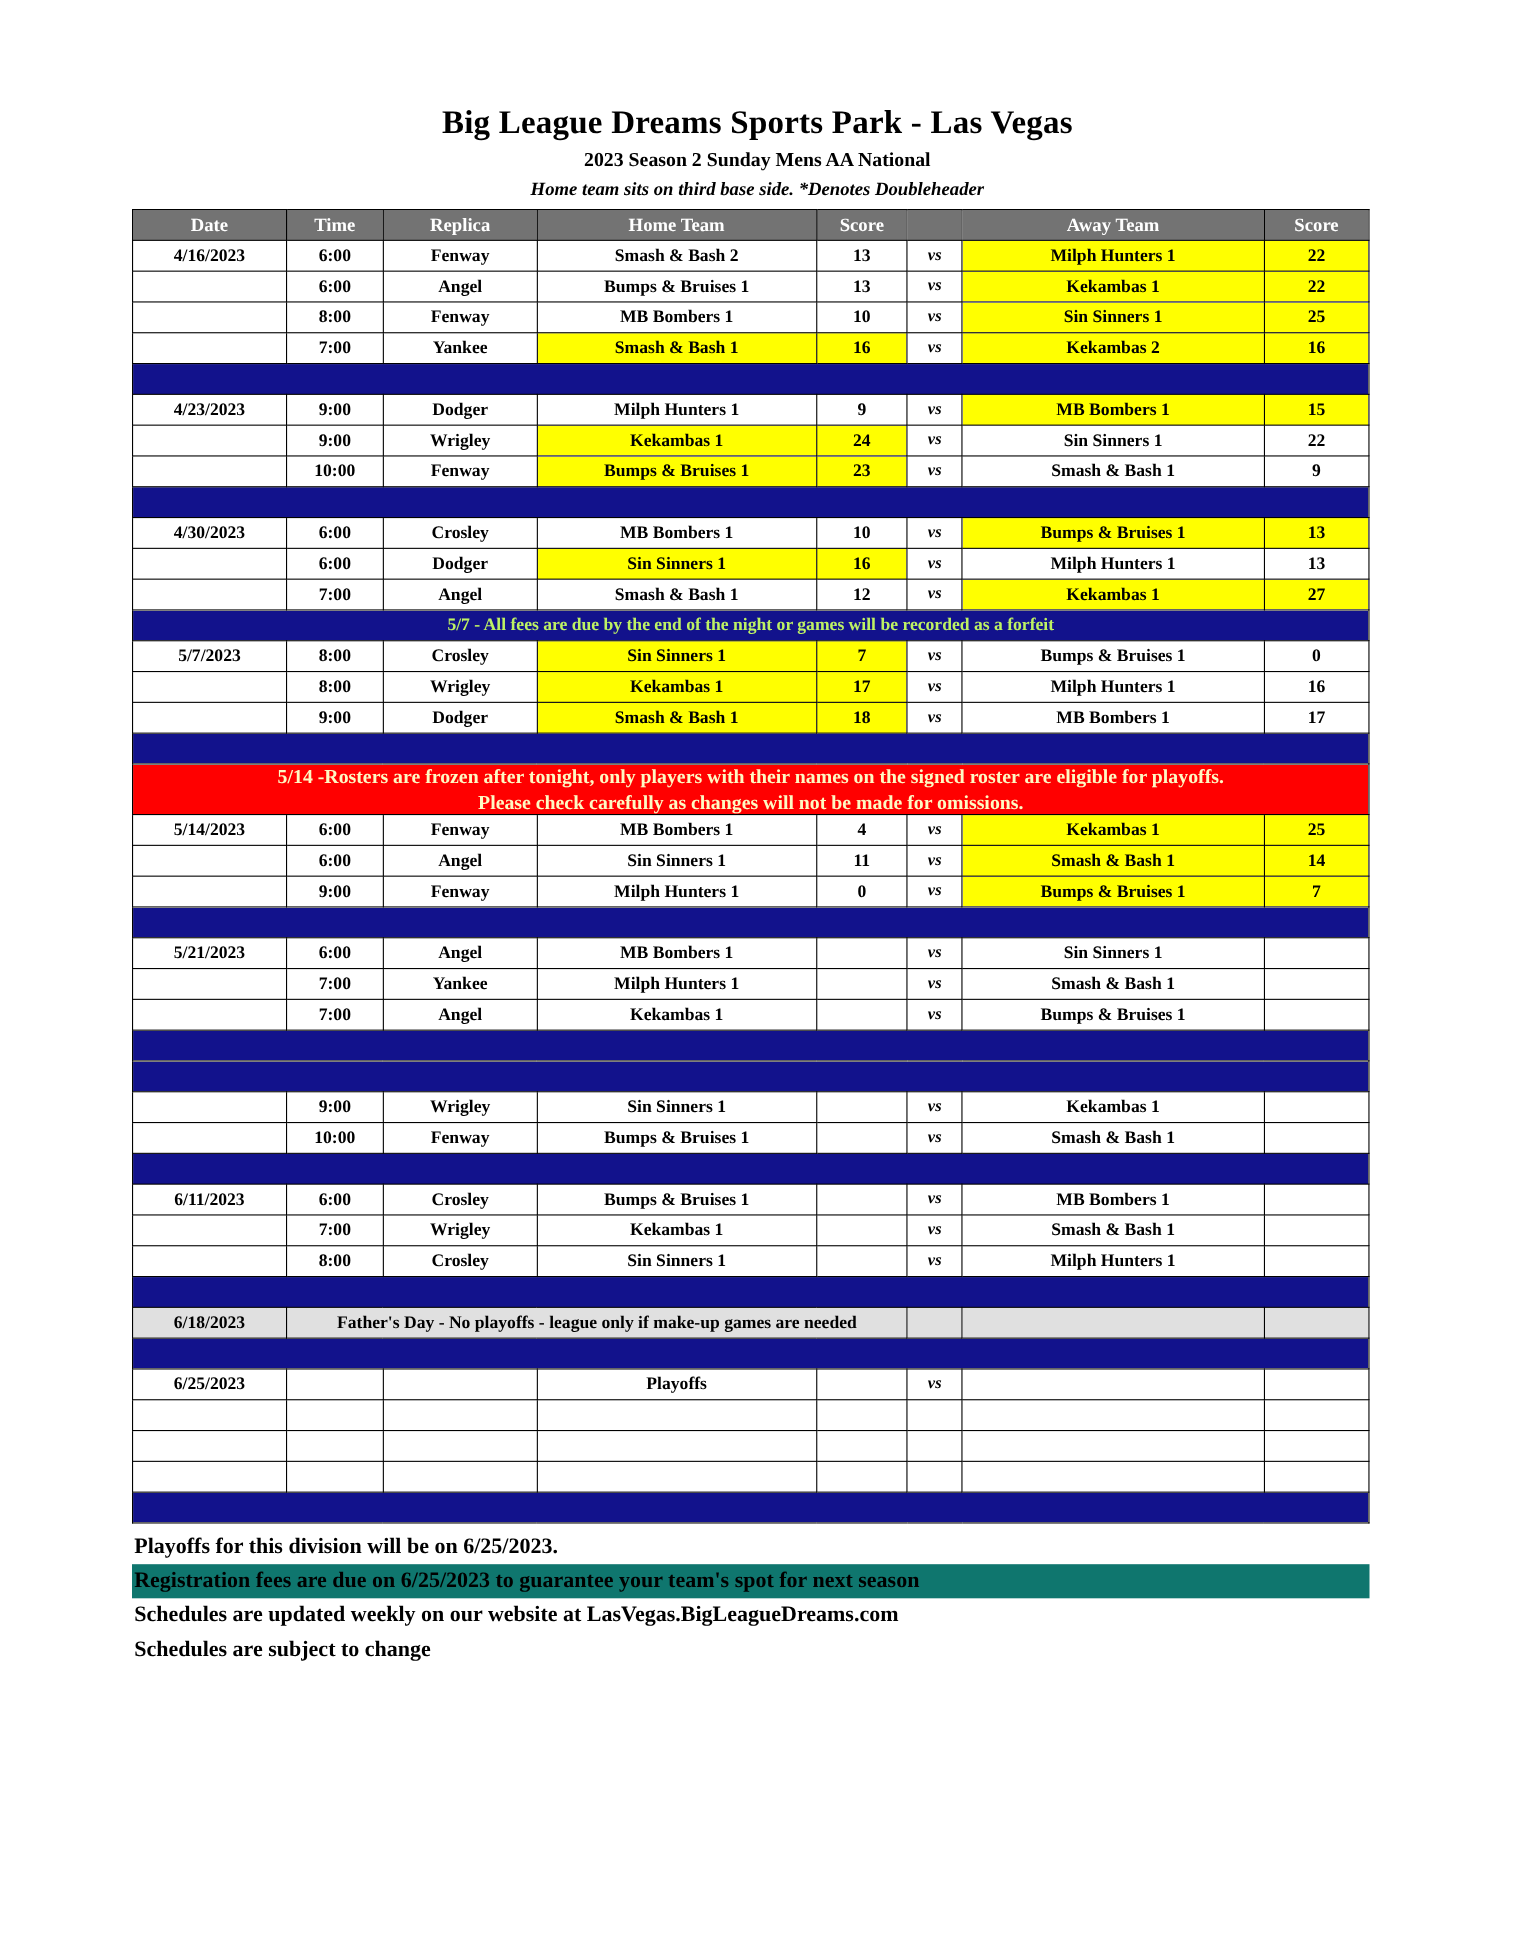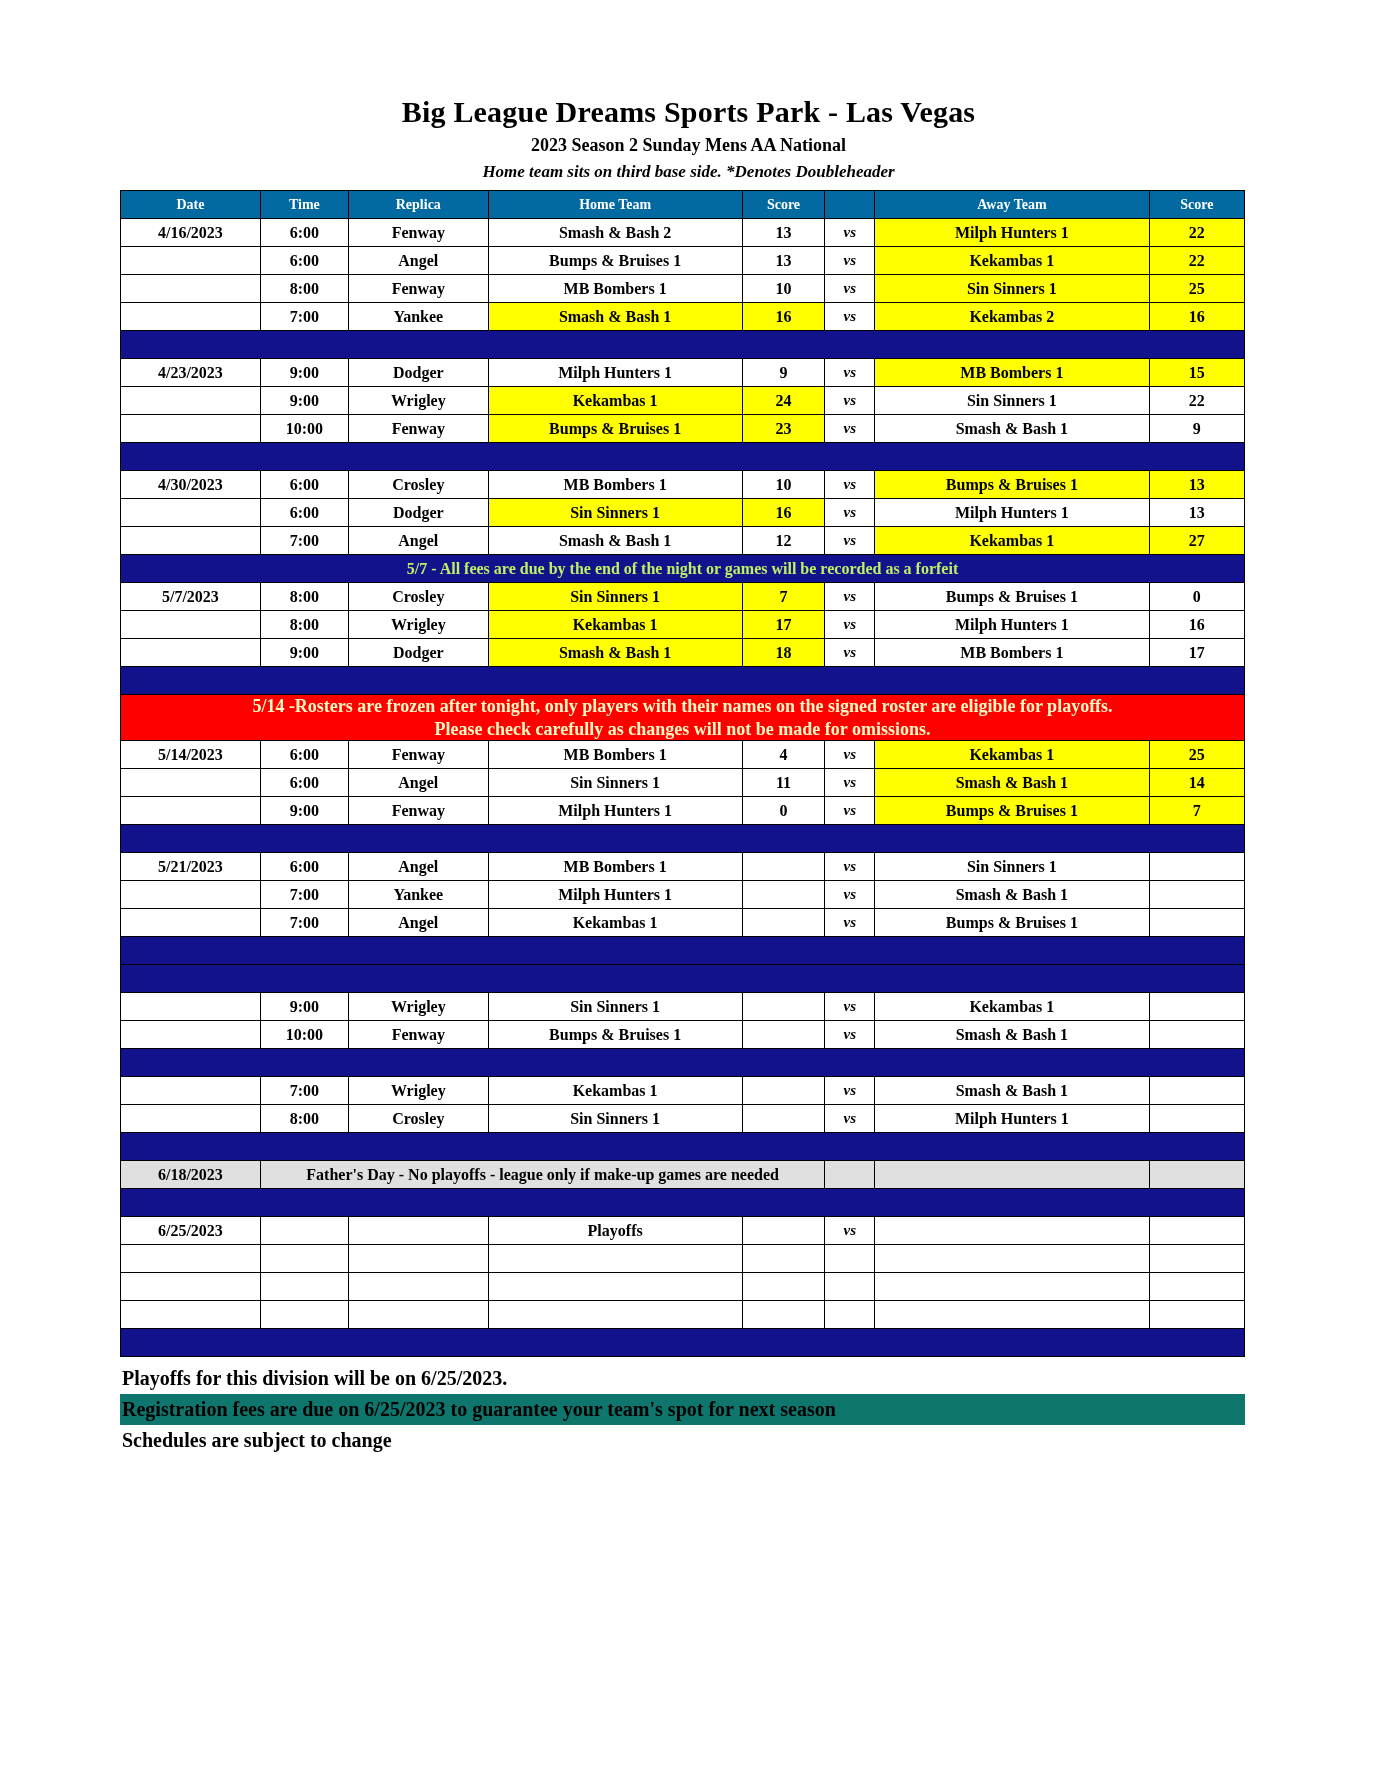--- a/index.html
+++ b/index.html
@@ -49,23 +49,23 @@
   table.sched td, table.sched th {
     border: 1px solid #000000;
     height: 27px;
     padding: 0 3px;
     text-align: center;
     font-weight: bold;
     overflow: hidden;
     white-space: nowrap;
   }
   thead th {
-    background: #0369a1;
+    background: #737373;
     color: #ffffff;
-    font-size: 14px;
+    font-size: 17px;
     height: 28px;
   }
   col.c-date   { width: 135px; }
   col.c-time   { width: 85px;  }
   col.c-rep    { width: 135px; }
   col.c-home   { width: 245px; }
   col.c-hscore { width: 80px;  }
   col.c-vs     { width: 48px;  }
   col.c-away   { width: 265px; }
   col.c-ascore { width: 92px;  }
@@ -378,20 +378,30 @@
           <td>Bumps &amp; Bruises 1</td>
           <td></td>
           <td class="vs">vs</td>
           <td>Smash &amp; Bash 1</td>
           <td></td>
         </tr>
         <tr class="blueband">
           <td colspan="8"></td>
         </tr>
         <tr>
+          <td>6/11/2023</td>
+          <td>6:00</td>
+          <td>Crosley</td>
+          <td>Bumps &amp; Bruises 1</td>
+          <td></td>
+          <td class="vs">vs</td>
+          <td>MB Bombers 1</td>
+          <td></td>
+        </tr>
+        <tr>
           <td></td>
           <td>7:00</td>
           <td>Wrigley</td>
           <td>Kekambas 1</td>
           <td></td>
           <td class="vs">vs</td>
           <td>Smash &amp; Bash 1</td>
           <td></td>
         </tr>
         <tr>
@@ -459,16 +469,17 @@
         </tr>
         <tr class="blueband">
           <td colspan="8"></td>
         </tr>
       </tbody>
   </table>
 
   <div class="footer">
     <div>Playoffs for this division will be on 6/25/2023.</div>
     <div class="hl">Registration fees are due on 6/25/2023 to guarantee your team's spot for next season</div>
+    <div>Schedules are updated weekly on our website at LasVegas.BigLeagueDreams.com</div>
     <div>Schedules are subject to change</div>
   </div>
 
 </div>
 
 </body></html>

